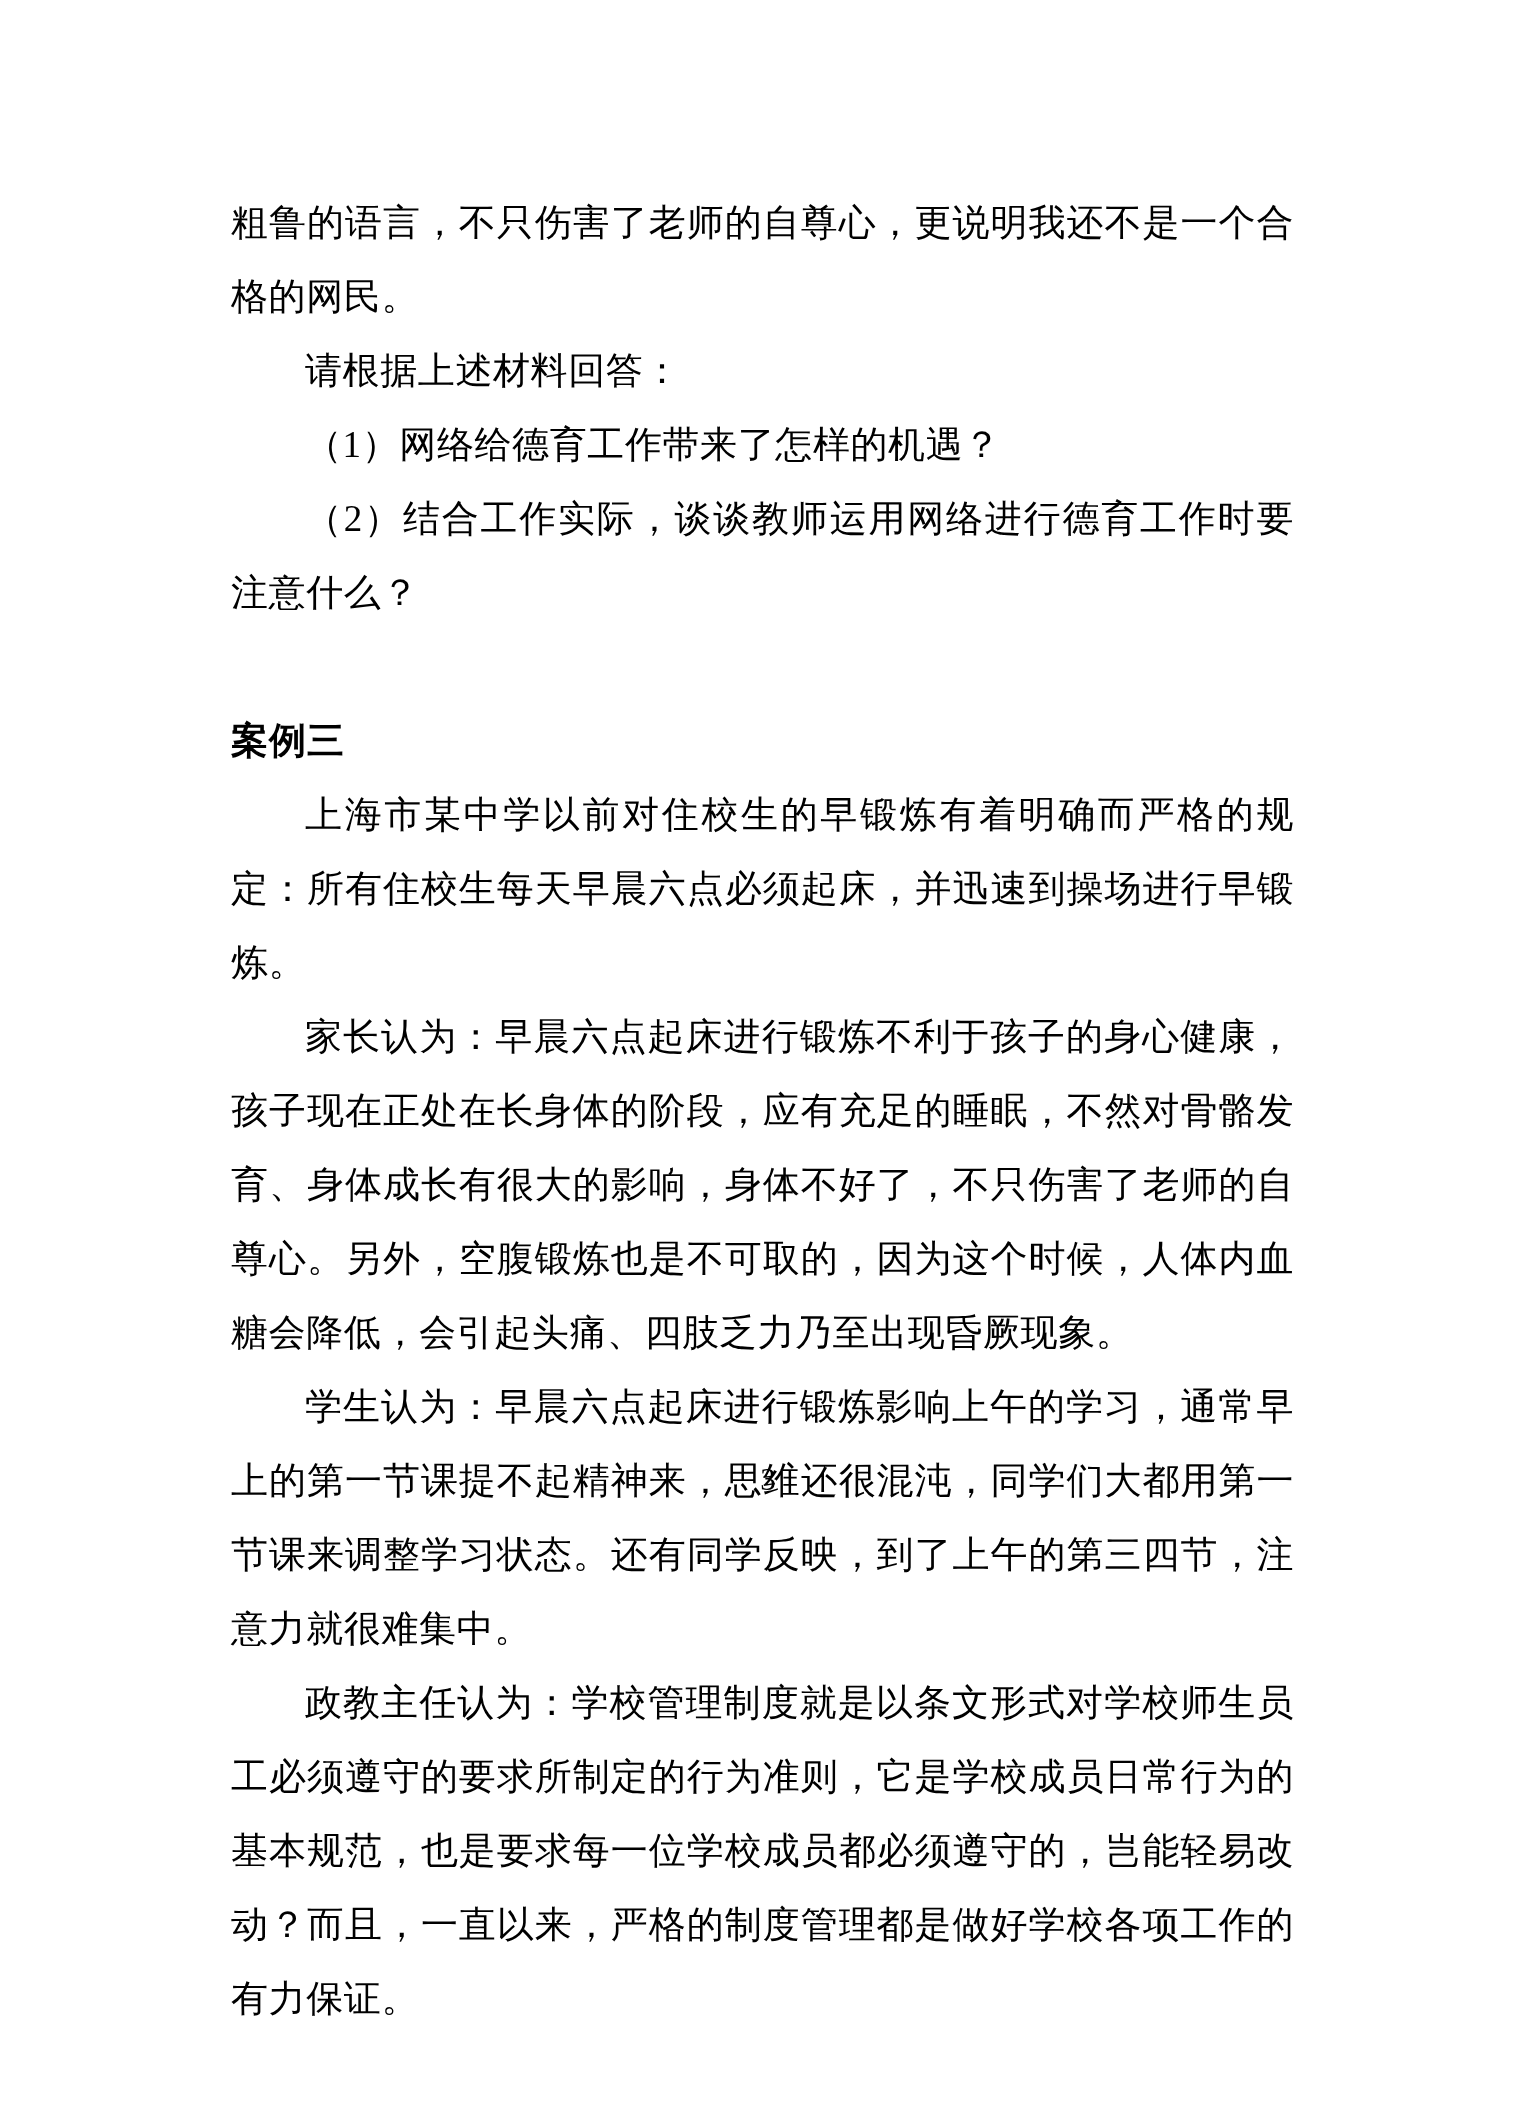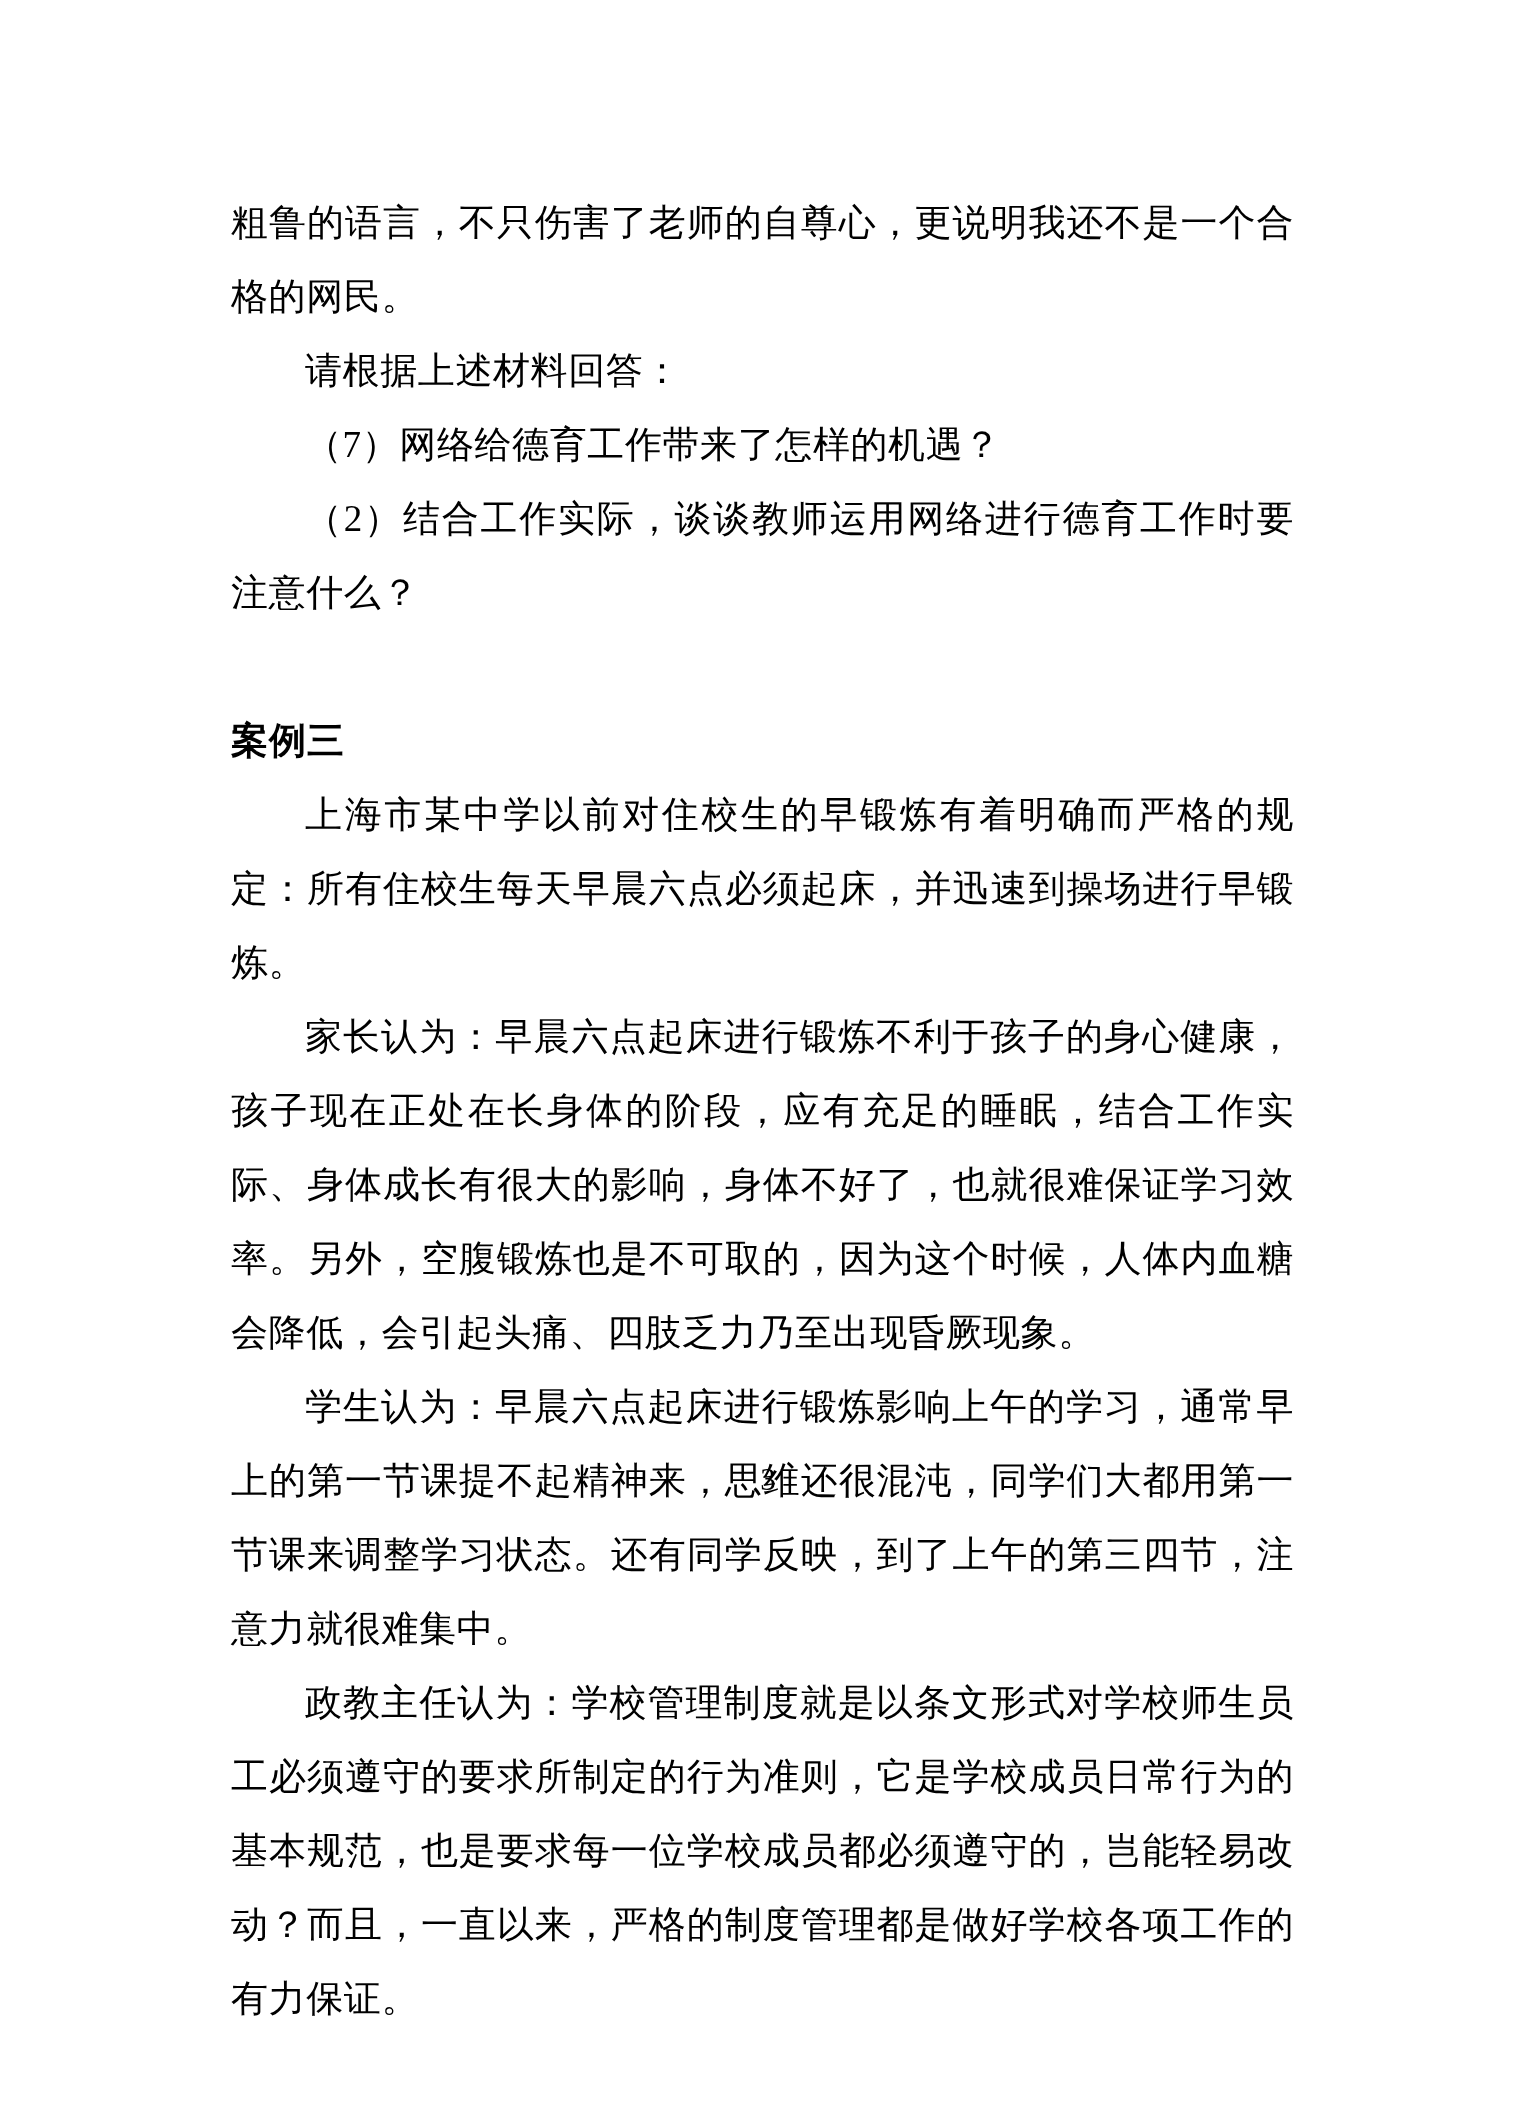--- a/index.html
+++ b/index.html
@@ -71,32 +71,32 @@
 <body>
 
 <div class="page">
 
   <div class="content">
 
     <p class="para continuation">粗鲁的语言，不只伤害了老师的自尊心，更说明我还不是一个合格的网民。</p>
 
     <p class="para bold">请根据上述材料回答：</p>
 
-    <p class="para bold">（7）网络给德育工作带来了怎样的机遇？</p>
+    <p class="para bold">（1）网络给德育工作带来了怎样的机遇？</p>
 
     <p class="para bold">（2）结合工作实际，谈谈教师运用网络进行德育工作时要注意什么？</p>
 
     <div class="spacer-lg"></div>
 
     <p class="heading-center">案例三</p>
 
     <p class="para">上海市某中学以前对住校生的早锻炼有着明确而严格的规定：所有住校生每天早晨六点必须起床，并迅速到操场进行早锻炼。</p>
 
 
-    <p class="para">家长认为：早晨六点起床进行锻炼不利于孩子的身心健康，孩子现在正处在长身体的阶段，应有充足的睡眠，结合工作实际、身体成长有很大的影响，身体不好了，也就很难保证学习效率。另外，空腹锻炼也是不可取的，因为这个时候，人体内血糖会降低，会引起头痛、四肢乏力乃至出现昏厥现象。</p>
+    <p class="para">家长认为：早晨六点起床进行锻炼不利于孩子的身心健康，孩子现在正处在长身体的阶段，应有充足的睡眠，不然对骨骼发育、身体成长有很大的影响，身体不好了，不只伤害了老师的自尊心。另外，空腹锻炼也是不可取的，因为这个时候，人体内血糖会降低，会引起头痛、四肢乏力乃至出现昏厥现象。</p>
 
     <p class="para">学生认为：早晨六点起床进行锻炼影响上午的学习，通常早上的第一节课提不起精神来，思维还很混沌，同学们大都用第一节课来调整学习状态。还有同学反映，到了上午的第三四节，注意力就很难集中。</p>
 
 
     <p class="para">政教主任认为：学校管理制度就是以条文形式对学校师生员工必须遵守的要求所制定的行为准则，它是学校成员日常行为的基本规范，也是要求每一位学校成员都必须遵守的，岂能轻易改动？而且，一直以来，严格的制度管理都是做好学校各项工作的有力保证。</p>
 
   </div>
 
   <div class="page-number">3</div>
 

